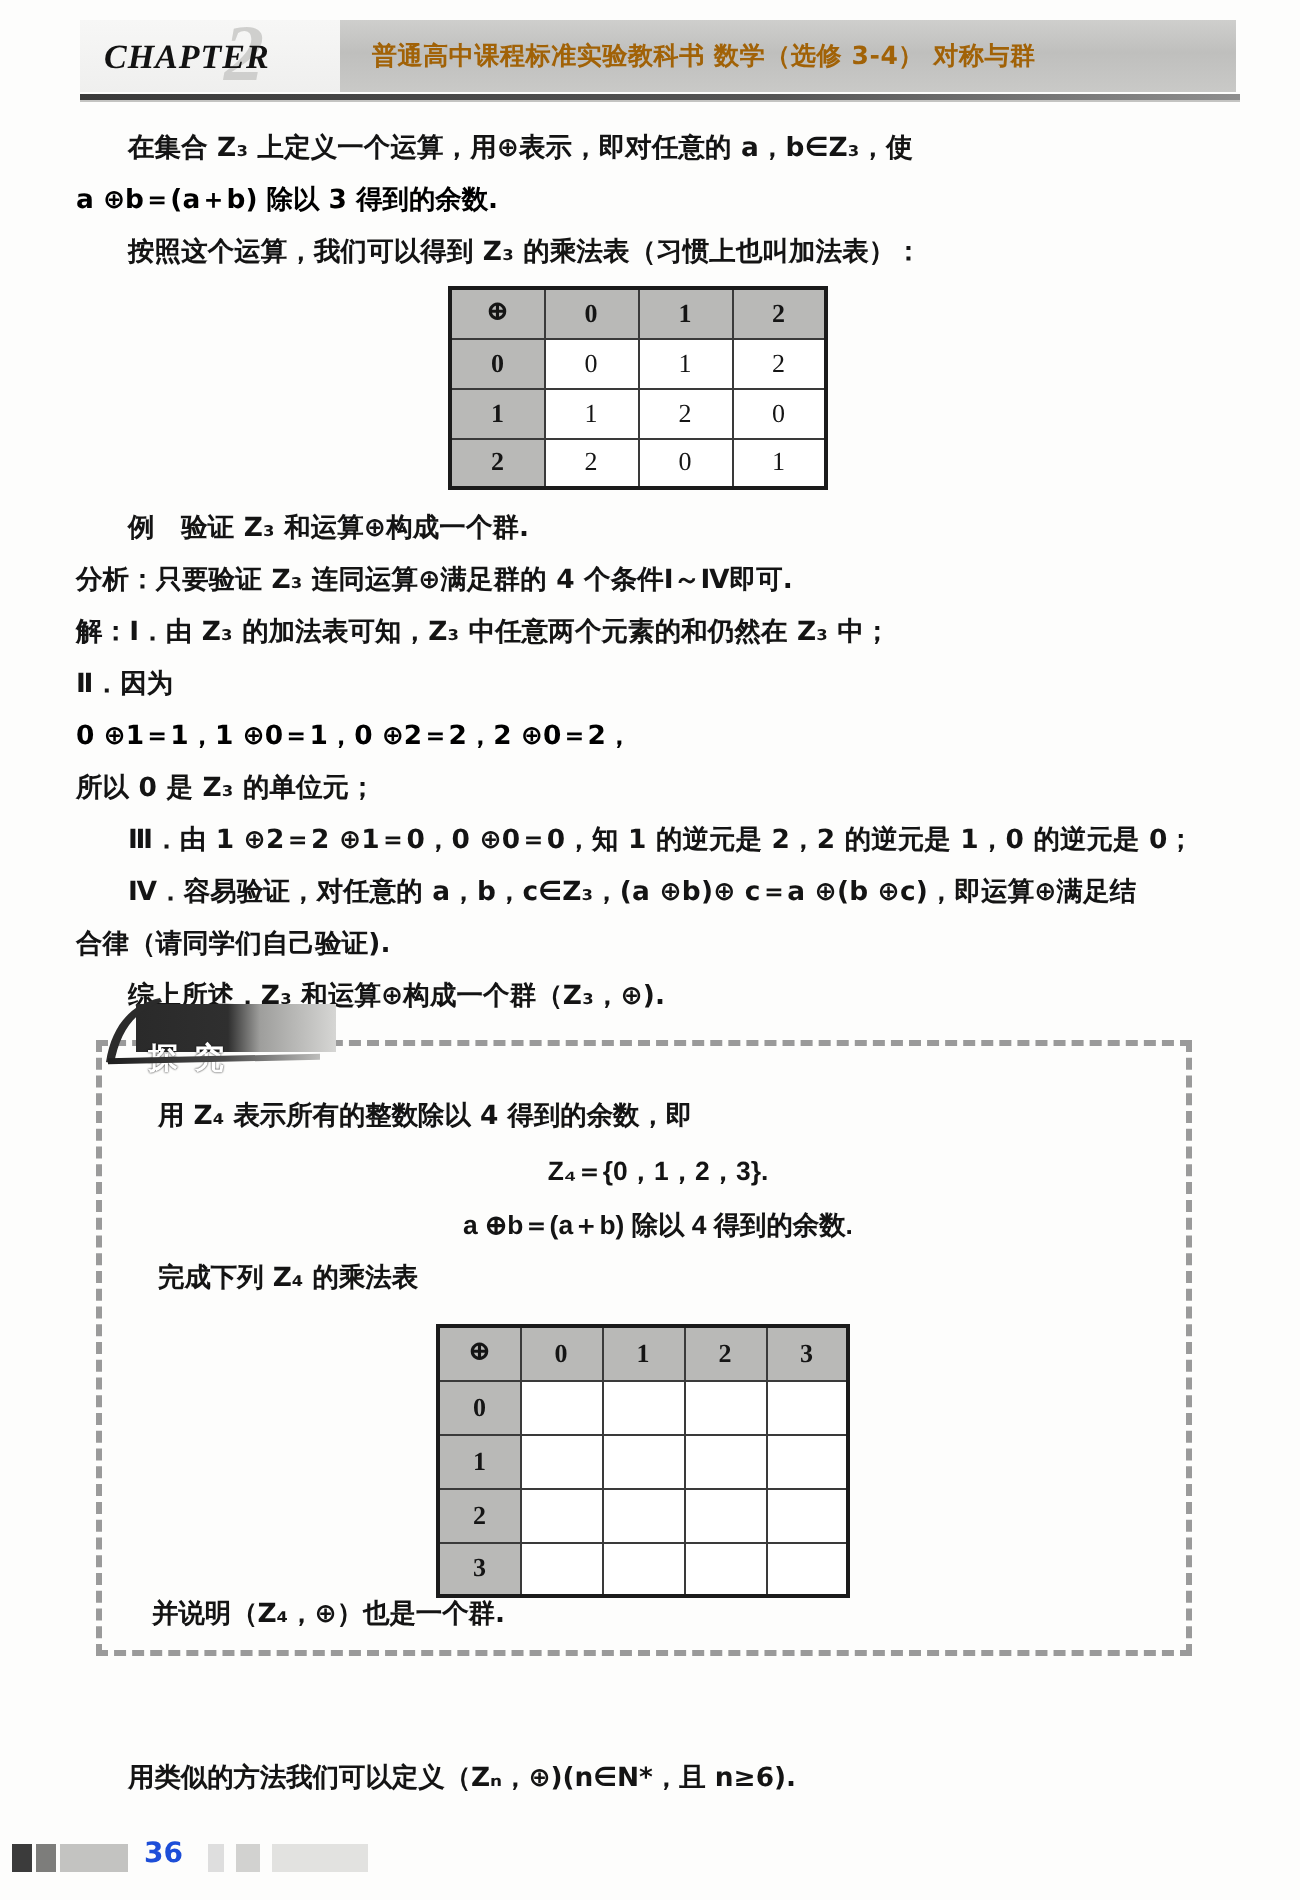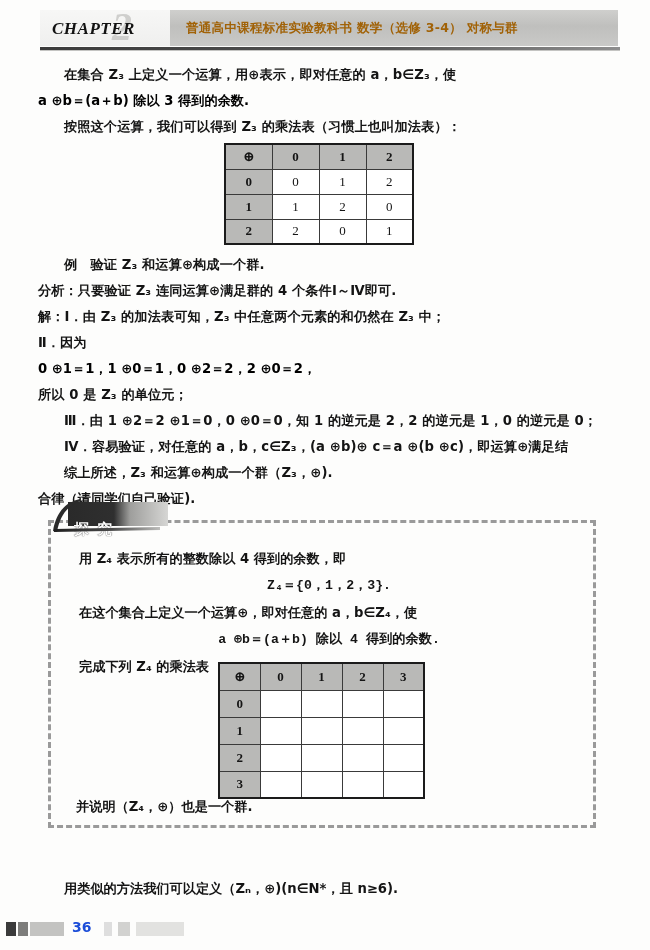--- a/index.html
+++ b/index.html
@@ -158,21 +158,21 @@
   .inq-p {
     font-family: "DejaVu Sans", "Liberation Sans", sans-serif;
     font-size: 13.2px;
     line-height: 27px;
     color: #141414;
     font-weight: bold;
     white-space: nowrap;
   }
   .inq-center {
     text-align: center;
-    font-family: Liberation Mono, monospace;
+    font-family: Liberation Sans, sans-serif;
     font-size: 13.2px;
     line-height: 27px;
     color: #141414;
     font-weight: bold;
   }
   .inq-tail {
     position: absolute;
     left: 76px; top: 798px;
     font-family: "DejaVu Sans", "Liberation Sans", sans-serif;
     font-size: 13.2px;
@@ -260,29 +260,28 @@
 
   <div style="position:absolute; left:38px; top:252px; width:582px;">
     <div class="p indent">例　验证 Z₃ 和运算⊕构成一个群.</div>
     <div class="p">分析：只要验证 Z₃ 连同运算⊕满足群的 4 个条件Ⅰ～Ⅳ即可.</div>
     <div class="p">解：Ⅰ．由 Z₃ 的加法表可知，Z₃ 中任意两个元素的和仍然在 Z₃ 中；</div>
     <div class="p">Ⅱ．因为</div>
     <div class="centerline">0 ⊕1＝1，1 ⊕0＝1，0 ⊕2＝2，2 ⊕0＝2，</div>
     <div class="p">所以 0 是 Z₃ 的单位元；</div>
     <div class="p indent">Ⅲ．由 1 ⊕2＝2 ⊕1＝0，0 ⊕0＝0，知 1 的逆元是 2，2 的逆元是 1，0 的逆元是 0；</div>
     <div class="p indent">Ⅳ．容易验证，对任意的 a，b，c∈Z₃，(a ⊕b)⊕ c＝a ⊕(b ⊕c)，即运算⊕满足结</div>
+    <div class="p">合律（请同学们自己验证).</div>
     <div class="p indent">综上所述，Z₃ 和运算⊕构成一个群（Z₃，⊕).</div>
-    <div class="p">合律（请同学们自己验证).</div>
   </div>
 
   <div class="inq-box">
     <div class="inq-body">
       <div class="inq-p">用 Z₄ 表示所有的整数除以 4 得到的余数，即</div>
       <div class="inq-center">Z₄＝{0，1，2，3}.</div>
-      <div class="inq-p">在这个集合上定义一个运算⊕，即对任意的 a，b∈Z₄，使</div>
       <div class="inq-center">a ⊕b＝(a＋b) 除以 4 得到的余数.</div>
       <div class="inq-p">完成下列 Z₄ 的乘法表</div>
     </div>
   </div>
 
   <div class="inq-tag">
     <div class="inq-tag-bg"></div>
     <div class="inq-tag-text">探究</div>
     <svg class="inq-swoosh" viewBox="0 0 34 36">
       <path d="M30 1 C16 4, 6 14, 3 33 L7 34 C10 17, 18 7, 31 3 Z" fill="#2b2b2b"></path>

